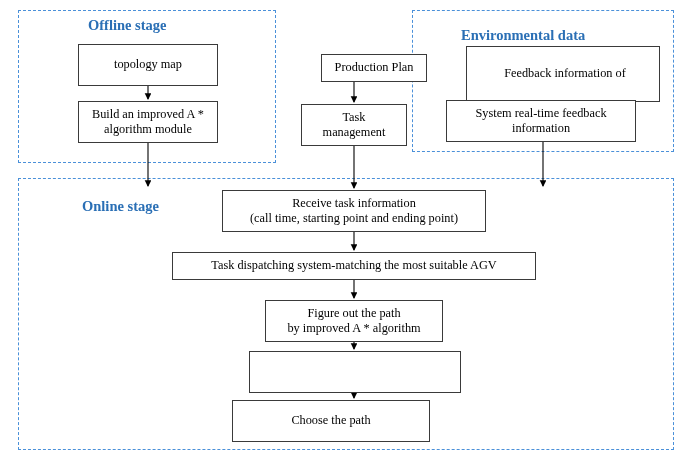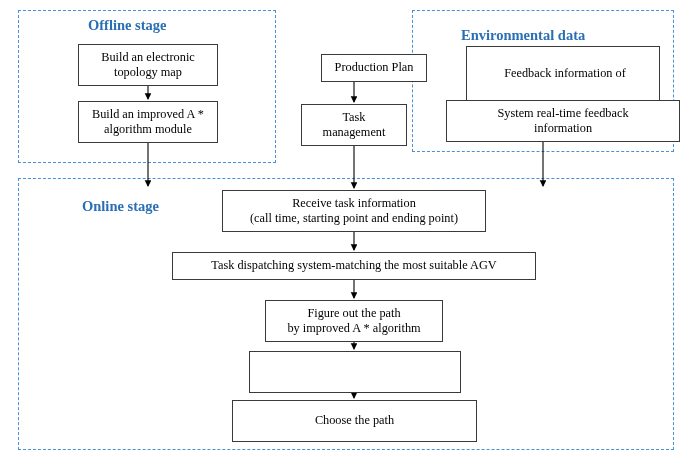--- a/index.html
+++ b/index.html
@@ -82,21 +82,20 @@
         <path d="M543,142 L543,186" stroke="#000000" stroke-width="1.1" fill="none" marker-end="url(#arrowhead)"></path>
         <path d="M354,232 L354,250" stroke="#000000" stroke-width="1.1" fill="none" marker-end="url(#arrowhead)"></path>
         <path d="M354,280 L354,298" stroke="#000000" stroke-width="1.1" fill="none" marker-end="url(#arrowhead)"></path>
         <path d="M354,342 L354,349" stroke="#000000" stroke-width="1.1" fill="none" marker-end="url(#arrowhead)"></path>
         <path d="M354,393 L354,398" stroke="#000000" stroke-width="1.1" fill="none" marker-end="url(#arrowhead)"></path>
       </g>
   </svg>
   <div id="boxes-layer">
       <div class="box" style="left: 78px; top: 44px; width: 140px; height: 42px; border-color: rgb(58, 58, 58);">
         <div>
-          <span>Build an electronic</span>
           <span>topology map</span>
         </div>
       </div>
       <div class="box" style="left: 78px; top: 101px; width: 140px; height: 42px; border-color: rgb(58, 58, 58);">
         <div>
           <span>Build an improved A *</span>
           <span>algorithm module</span>
         </div>
       </div>
       <div class="box" style="left: 301px; top: 54px; width: 106px; height: 28px; border-color: rgb(58, 58, 58); margin-left: 20px;">
@@ -108,21 +107,21 @@
         <div>
           <span>Task</span>
           <span>management</span>
         </div>
       </div>
       <div class="box" style="left: 466px; top: 46px; width: 194px; height: 56px; border-color: rgb(58, 58, 58); padding-left: 8px;">
         <div>
           <span>Feedback information of</span>
         </div>
       </div>
-      <div class="box" style="left: 446px; top: 100px; width: 234px; height: 42px; border-color: rgb(58, 58, 58); text-align: center;">
+      <div class="box" style="left: 446px; top: 100px; width: 190px; height: 42px; border-color: rgb(58, 58, 58); text-align: center;">
         <div>
           <span>System real-time feedback</span>
           <span>information</span>
         </div>
       </div>
       <div class="box" style="left: 222px; top: 190px; width: 264px; height: 42px; border-color: rgb(58, 58, 58);">
         <div>
           <span>Receive task information</span>
           <span>(call time, starting point and ending point)</span>
         </div>
@@ -135,19 +134,19 @@
       <div class="box" style="left: 265px; top: 300px; width: 178px; height: 42px; border-color: rgb(58, 58, 58);">
         <div>
           <span>Figure out the path</span>
           <span>by improved A * algorithm</span>
         </div>
       </div>
       <div class="box" style="left: 249px; top: 351px; width: 212px; height: 42px; border-color: rgb(58, 58, 58);">
         <div>
         </div>
       </div>
-      <div class="box" style="left: 232px; top: 400px; width: 245px; height: 42px; border-color: rgb(58, 58, 58);">
+      <div class="box" style="left: 232px; top: 400px; width: 198px; height: 42px; border-color: rgb(58, 58, 58);">
         <div>
           <span>Choose the path</span>
         </div>
       </div>
     </div>
 </div>
 
 </body></html>

